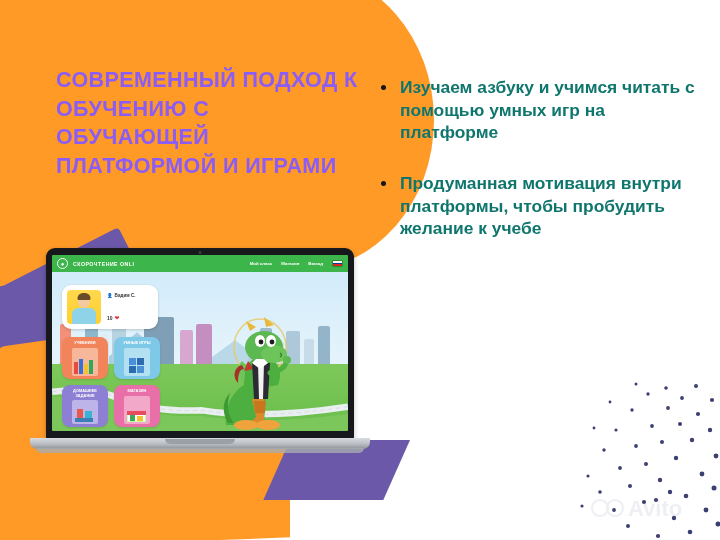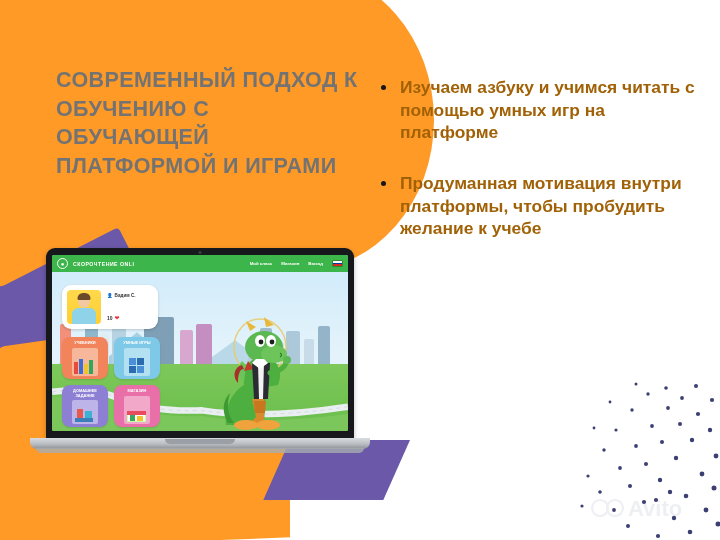--- a/index.html
+++ b/index.html
@@ -86,41 +86,41 @@
     width: 120px; height: 38px;
     opacity: 0.16;
     pointer-events: none;
   }
 
   
   .headline {
     position: absolute;
     left: 56px; top: 66px;
     width: 310px;
-    color: #737373;
+    color: #8b5cf6;
     font-size: 21.5px;
     font-weight: bold;
     line-height: 1.33;
     letter-spacing: 0.4px;
     text-transform: uppercase;
     z-index: 6;
   }
 
   
   .bullets {
     position: absolute;
     left: 378px; top: 76px;
     width: 318px;
     z-index: 6;
   }
   .bullet-item {
     position: relative;
     padding-left: 22px;
     margin-bottom: 28px;
-    color: #a16207;
+    color: #0f766e;
     font-size: 17.4px;
     font-weight: bold;
     line-height: 1.30;
   }
   .bullet-item:last-child { margin-bottom: 0; }
   .bullet-dot {
     position: absolute;
     left: 3px; top: 9px;
     width: 5px; height: 5px;
     border-radius: 50%;

